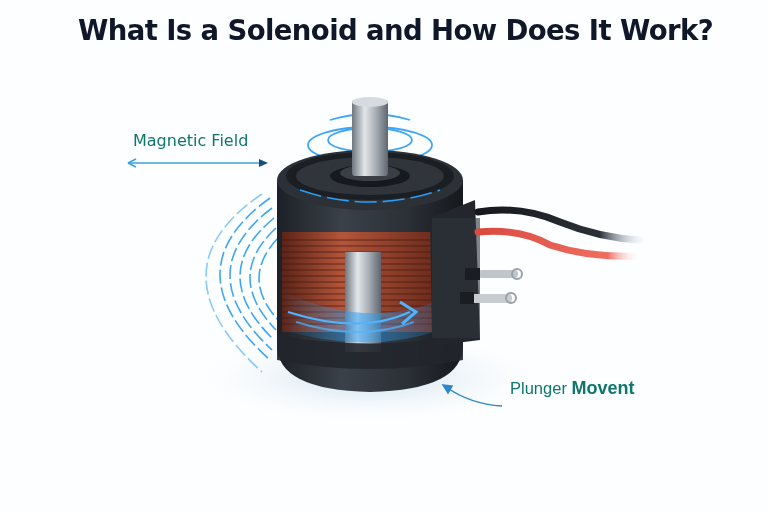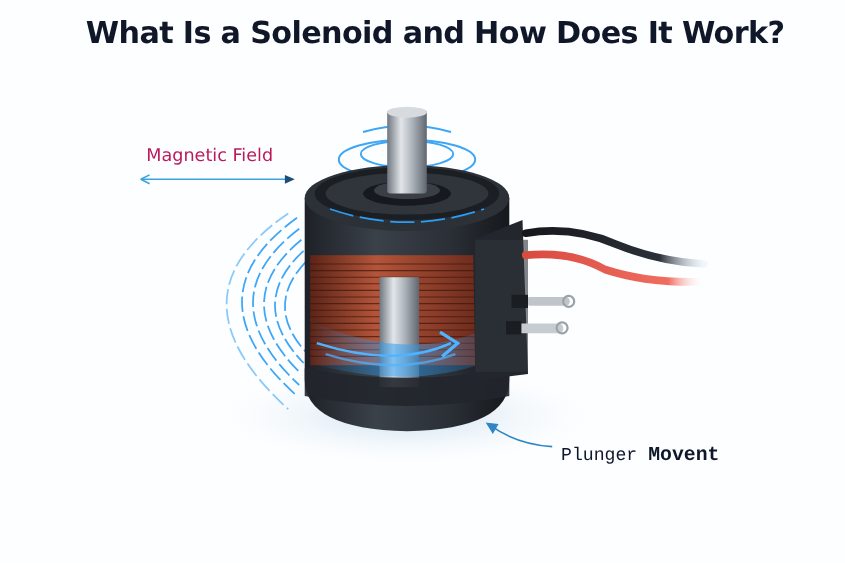--- a/index.html
+++ b/index.html
@@ -11,26 +11,26 @@
   .stage { position: absolute; left: 0; top: 0; width: 768px; height: 512px; padding-left: 32px; }
   .title {
     position: absolute; left: 78px; top: 14px; width: 690px;
     font-family: "DejaVu Sans", "Liberation Sans", sans-serif;
     font-weight: bold; font-size: 27.5px; letter-spacing: -0.6px;
     color: #0f1729; white-space: nowrap;
   }
   .label-field {
     position: absolute; left: 133px; top: 131px;
     font-family: "DejaVu Sans", sans-serif;
-    font-size: 16px; color: #be185d; white-space: nowrap;
+    font-size: 16px; color: #0f766e; white-space: nowrap;
   }
   .label-plunger {
-    position: absolute; left: 510px; top: 404px;
-    font-family: Liberation Mono, monospace;
-    font-size: 16.5px; color: #0f172a; white-space: nowrap;
+    position: absolute; left: 510px; top: 378px;
+    font-family: Liberation Sans, sans-serif;
+    font-size: 16.5px; color: #0f766e; white-space: nowrap;
   }
   .label-plunger .bold { font-weight: bold; font-size: 18px; }
   svg.art { position: absolute; left: 0; top: 0; }
 </style>
 </head>
 <body>
 
 <div class="stage">
 
   <div class="title">What Is a Solenoid and How Does It Work?</div>

